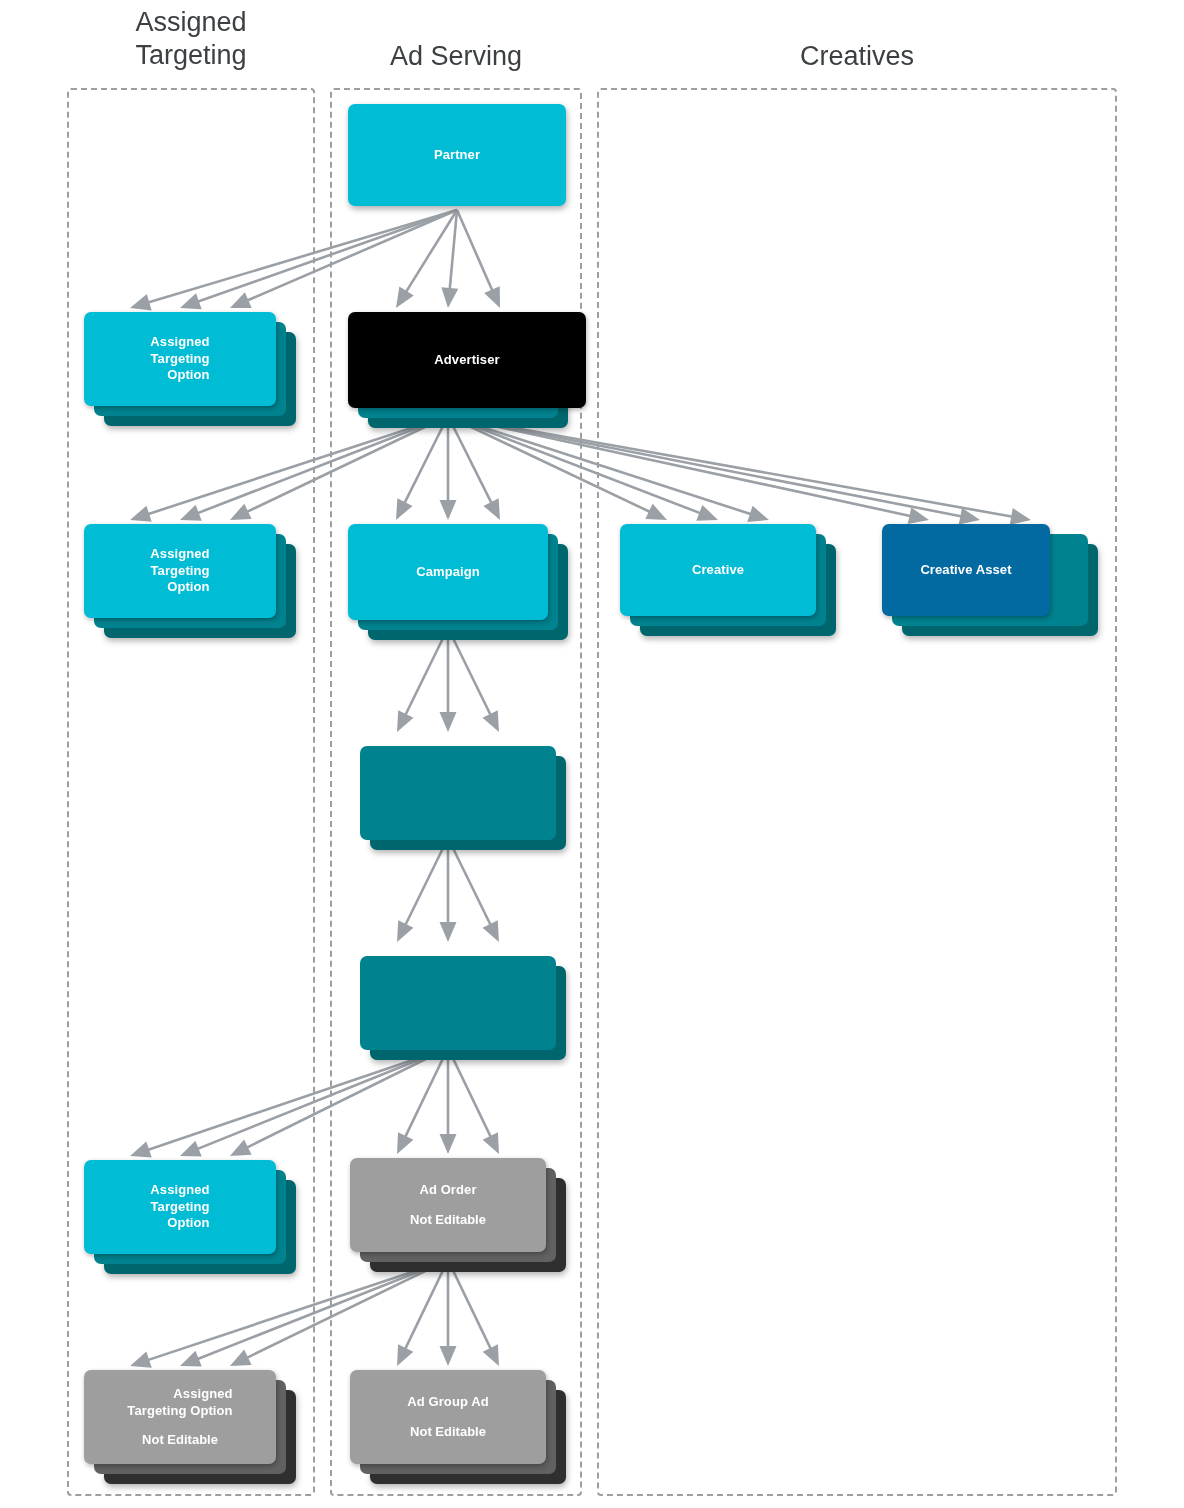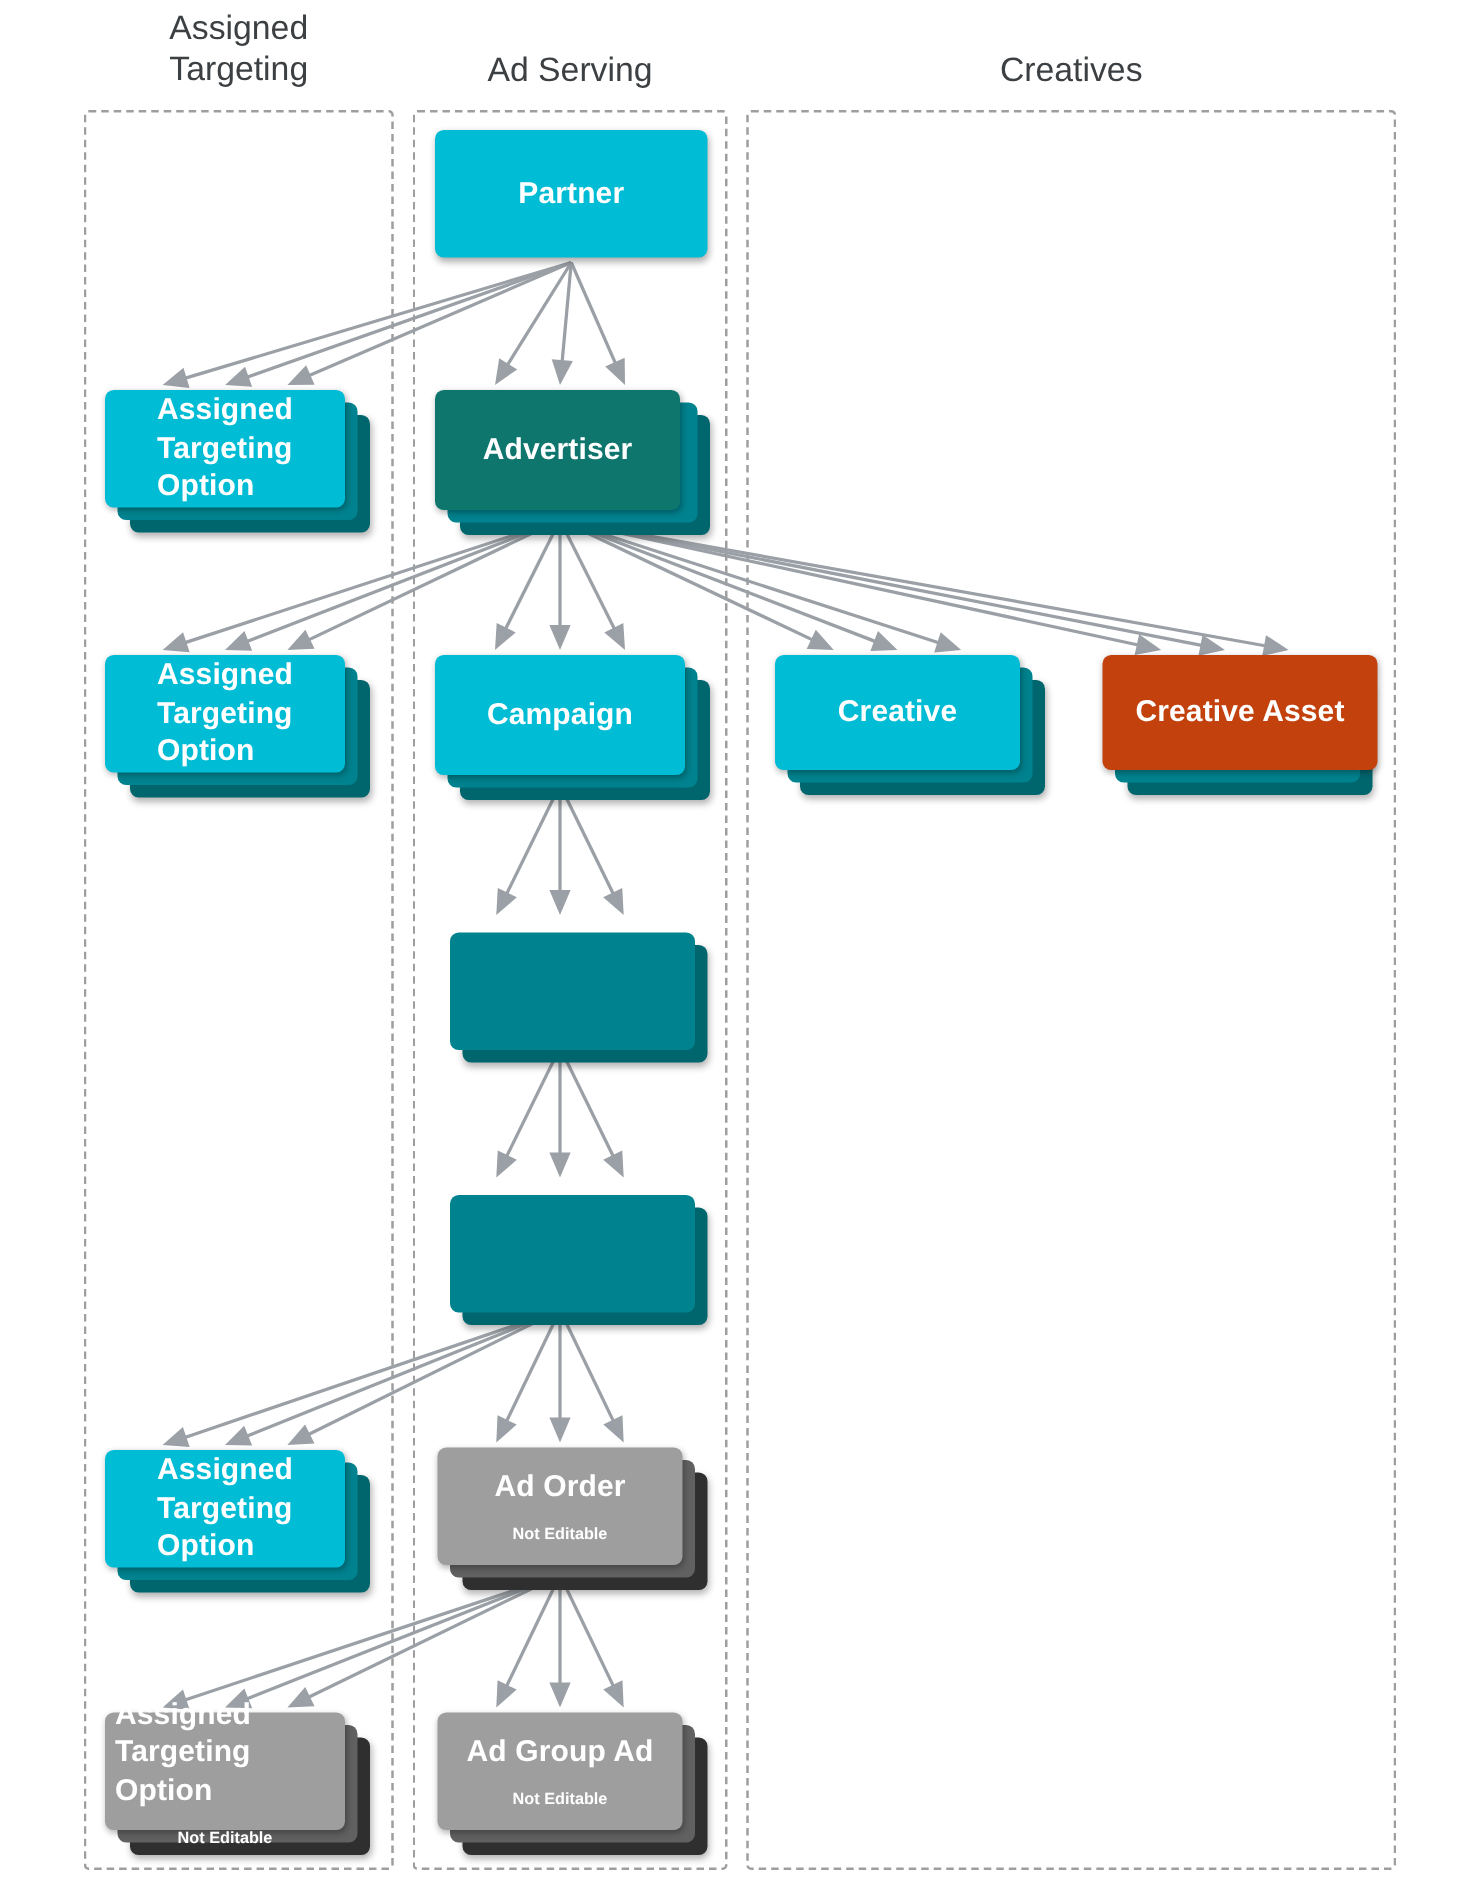--- a/index.html
+++ b/index.html
@@ -59,23 +59,23 @@
     top: 0;
     display: flex;
     flex-direction: column;
     align-items: center;
     justify-content: center;
     box-shadow: 1px 2px 5px rgba(0,0,0,0.30);
   }
   .node .label {
     color: #ffffff;
     font-weight: bold;
-    font-size: 24px;
+    font-size: 13px;
     line-height: 1.28;
-    text-align: left;
+    text-align: right;
     letter-spacing: 0.1px;
     padding: 0 8px;
   }
   .node .sub {
     color: #ffffff;
     font-weight: bold;
     font-size: 13px;
     line-height: 1.2;
     text-align: center;
     margin-top: 13px;
@@ -188,21 +188,21 @@
           <div class="label">
             <div>Assigned</div>
             <div>Targeting</div>
             <div>Option</div>
           </div>
         </div>
       </div>
       <div class="node" style="left: 348px; top: 312px; width: 222px; height: 118px;">
         <div class="card back2" style="left: 20px; top: 20px; width: 200px; height: 96px; background: rgb(0, 102, 110); box-shadow: rgba(0, 0, 0, 0.3) 1px 3px 6px;"></div>
         <div class="card back1" style="left: 10px; top: 10px; width: 200px; height: 96px; background: rgb(0, 131, 143);"></div>
-        <div class="card front" style="width: 196px; height: 96px; background: #0f766e;">
+        <div class="card front" style="width: 238px; height: 96px; background: #000000;">
           <div class="label">Advertiser</div>
         </div>
       </div>
       <div class="node" style="left: 84px; top: 524px; width: 214px; height: 116px;">
         <div class="card back2" style="left: 20px; top: 20px; width: 192px; height: 94px; background: rgb(0, 102, 110); box-shadow: rgba(0, 0, 0, 0.3) 1px 3px 6px;"></div>
         <div class="card back1" style="left: 10px; top: 10px; width: 192px; height: 94px; background: rgb(0, 131, 143);"></div>
         <div class="card front" style="width: 192px; height: 94px; background: rgb(0, 188, 212);">
           <div class="label">
             <div>Assigned</div>
             <div>Targeting</div>
@@ -220,21 +220,21 @@
       <div class="node" style="left: 620px; top: 524px; width: 218px; height: 114px;">
         <div class="card back2" style="left: 20px; top: 20px; width: 196px; height: 92px; background: rgb(0, 102, 110); box-shadow: rgba(0, 0, 0, 0.3) 1px 3px 6px;"></div>
         <div class="card back1" style="left: 10px; top: 10px; width: 196px; height: 92px; background: rgb(0, 131, 143);"></div>
         <div class="card front" style="width: 196px; height: 92px; background: rgb(0, 188, 212);">
           <div class="label">Creative</div>
         </div>
       </div>
       <div class="node" style="left: 882px; top: 524px; width: 218px; height: 114px;">
         <div class="card back2" style="left: 20px; top: 20px; width: 196px; height: 92px; background: rgb(0, 102, 110); box-shadow: rgba(0, 0, 0, 0.3) 1px 3px 6px;"></div>
         <div class="card back1" style="left: 10px; top: 10px; width: 196px; height: 92px; background: rgb(0, 131, 143);"></div>
-        <div class="card front" style="width: 220px; height: 92px; background: #c2410c;">
+        <div class="card front" style="width: 168px; height: 92px; background: #0369a1;">
           <div class="label">Creative Asset</div>
         </div>
       </div>
       <div class="node" style="left: 350px; top: 736px; width: 218px; height: 116px;">
         <div class="card back2" style="left: 20px; top: 20px; width: 196px; height: 94px; background: rgb(0, 102, 110); box-shadow: rgba(0, 0, 0, 0.3) 1px 3px 6px;"></div>
         <div class="card back1" style="left: 10px; top: 10px; width: 196px; height: 94px; background: rgb(0, 131, 143);"></div>
       </div>
       <div class="node" style="left: 350px; top: 946px; width: 218px; height: 116px;">
         <div class="card back2" style="left: 20px; top: 20px; width: 196px; height: 94px; background: rgb(0, 102, 110); box-shadow: rgba(0, 0, 0, 0.3) 1px 3px 6px;"></div>
         <div class="card back1" style="left: 10px; top: 10px; width: 196px; height: 94px; background: rgb(0, 131, 143);"></div>

